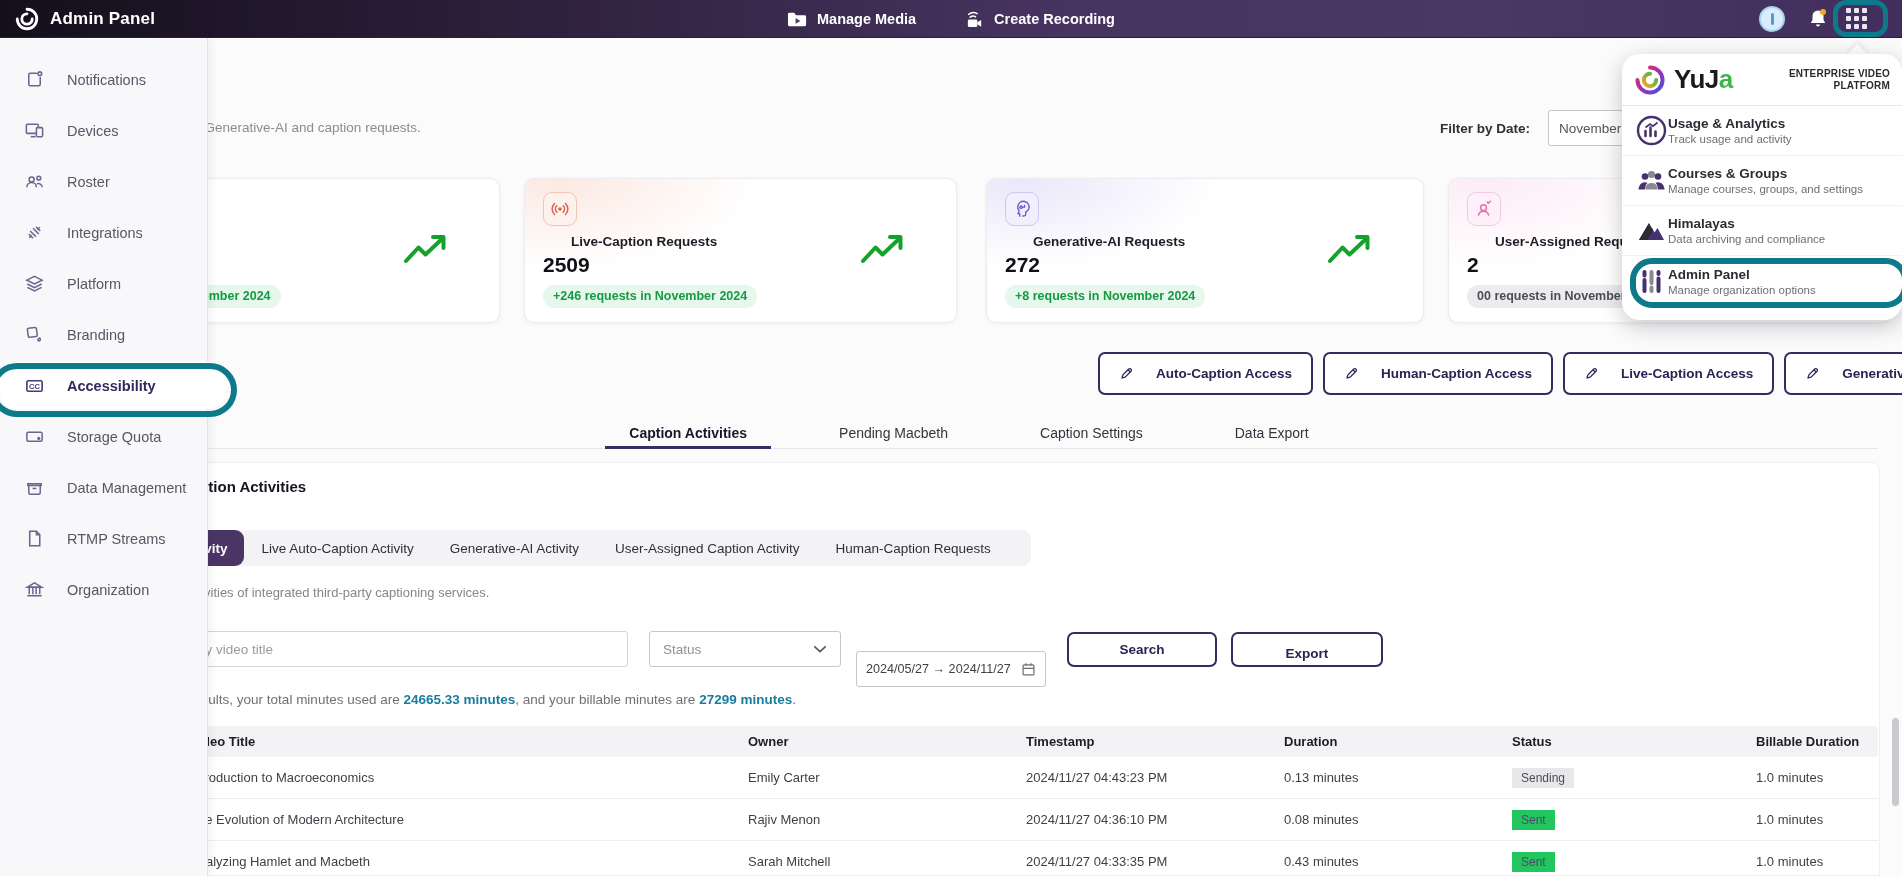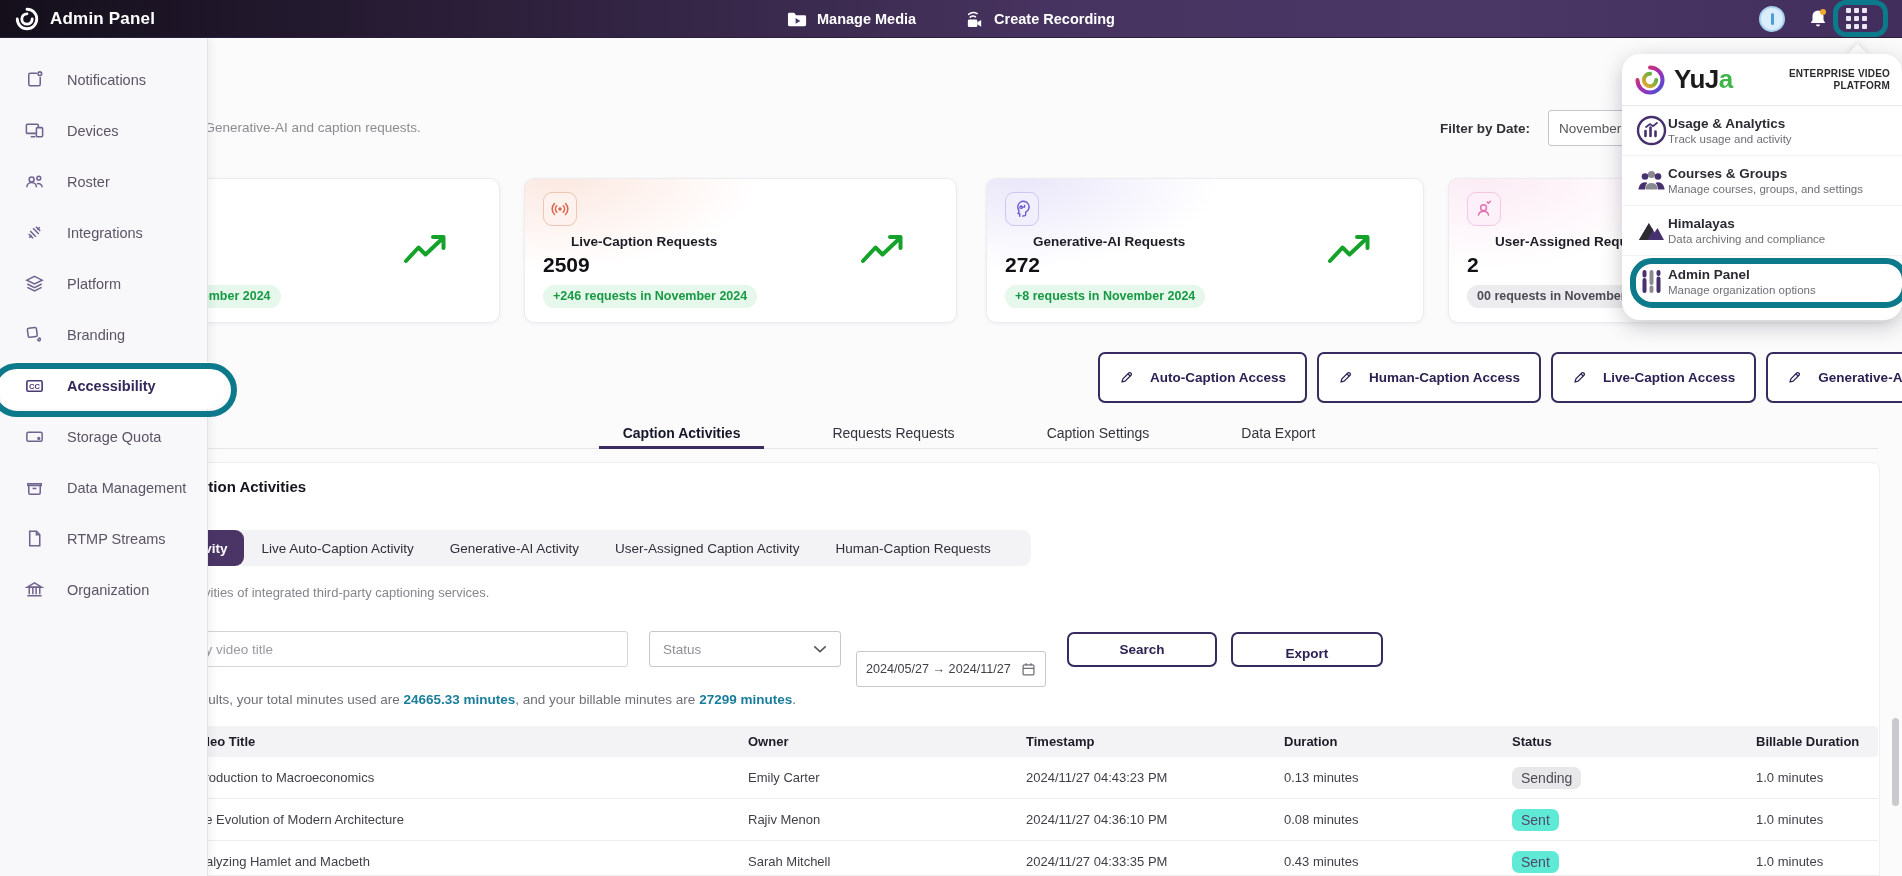--- a/index.html
+++ b/index.html
@@ -70,22 +70,22 @@
   .card-badge{position:absolute;left:18px;top:106px;height:23px;line-height:23px;border-radius:12px;
     padding:0 10px;font-size:12.5px;font-weight:bold;white-space:nowrap;}
   .card-badge.green{color:#169a43;background:#e6f7eb;}
   .card-badge.gray{color:#4c4c55;background:#ececef;}
   .card.clipped .card-badge{left:32px;}
   .card-arrow{position:absolute;right:50px;top:52px;width:46px;height:36px;color:#15a22b;}
   .card-arrow svg{width:100%;height:100%;display:block;}
 
   
   .access-row{position:absolute;left:1098px;top:352px;display:flex;gap:10px;}
-  .access-btn{height:51px;padding:0 19px;border:2px solid #372a5e;border-radius:7px;background:#fff;
-    color:#2c2153;font-weight:bold;font-size:13.5px;display:flex;align-items:center;gap:16px;cursor:pointer;white-space:nowrap;}
+  .access-btn{height:43px;padding:0 19px;border:2px solid #372a5e;border-radius:7px;background:#fff;
+    color:#2c2153;font-weight:bold;font-size:13.5px;display:flex;align-items:center;gap:22px;cursor:pointer;white-space:nowrap;}
   .access-btn svg{width:15px;height:15px;display:block;}
 
   
   .tabs{position:absolute;left:60px;right:24px;top:417px;height:32px;border-bottom:1px solid #e7e7ea;
     display:flex;justify-content:center;gap:92px;}
   .tab{position:relative;font-size:14px;color:#34343e;display:flex;align-items:center;cursor:pointer;white-space:nowrap;}
   .tab.active{font-weight:bold;color:#17172a;}
   .tab.active::after{content:"";position:absolute;left:-24px;right:-24px;bottom:-1px;height:3px;background:#3a2c62;}
 
   
@@ -121,23 +121,23 @@
   .summary{position:absolute;left:62px;top:692px;font-size:13.5px;color:#6f6f77;white-space:nowrap;}
   .summary b{color:#1a7d9b;font-weight:bold;}
 
   
   .table{position:absolute;left:60px;right:24px;top:726px;}
   .trow{display:grid;grid-template-columns:688px 278px 258px 228px 244px 1fr;align-items:center;}
   .thead{height:31px;background:#f3f3f6;border-radius:4px;font-size:13px;font-weight:bold;color:#1d1d28;}
   .tbody .trow{height:42px;border-bottom:1px solid #eeeef1;font-size:13px;color:#3f3f49;}
   .tcell{white-space:nowrap;overflow:hidden;}
   .tcell:first-child{padding-left:130px;}
-  .status-pill{display:inline-block;padding:3px 9px;border-radius:7px;font-size:14px;}
+  .status-pill{display:inline-block;padding:3px 9px;border-radius:0;font-size:12px;}
   .status-pill.gray{background:#e8e8ea;color:#4c4c55;}
-  .status-pill.purple{background:#5eead4;color:#504a6a;}
+  .status-pill.purple{background:#22c55e;color:#504a6a;}
 
   
   .scroll-thumb{position:absolute;right:3px;top:718px;width:7px;height:88px;background:#c9c9ce;border-radius:4px;z-index:5;}
 
   
   .apps-panel{position:absolute;left:1622px;top:54px;width:280px;height:266px;background:#fff;border-radius:18px;
     box-shadow:0 6px 22px rgba(10,10,20,.22);z-index:50;}
   .apps-notch{position:absolute;left:1850px;top:47px;width:15px;height:15px;background:#fff;transform:rotate(45deg);
     z-index:49;box-shadow:-2px -2px 5px rgba(10,10,20,.08);}
   .apps-head{display:flex;align-items:center;gap:8px;height:52px;padding:0 12px;border-bottom:1px solid #e9e9ec;}
@@ -269,21 +269,21 @@
               <path d="M4 16l1.2-4.2L13 4a1.9 1.9 0 0 1 2.7 0l.3.3a1.9 1.9 0 0 1 0 2.7L8.2 14.8 4 16z"></path>
               <path d="M12 5.2l2.8 2.8"></path>
             </svg>
           </span>
           <span>Generative-AI Access</span>
         </div>
       </div>
 
     <div class="tabs" id="tabs">
         <div class="tab active">Caption Activities</div>
-        <div class="tab">Requests Requests</div>
+        <div class="tab">Pending Macbeth</div>
         <div class="tab">Caption Settings</div>
         <div class="tab">Data Export</div>
       </div>
 
     <div class="panel"></div>
     <div class="section-heading">Caption Activities</div>
     <div class="subtabs" id="subtabs">
         <div class="subtab active">Auto-Caption Activity</div>
         <div class="subtab">Live Auto-Caption Activity</div>
         <div class="subtab">Generative-AI Activity</div>

